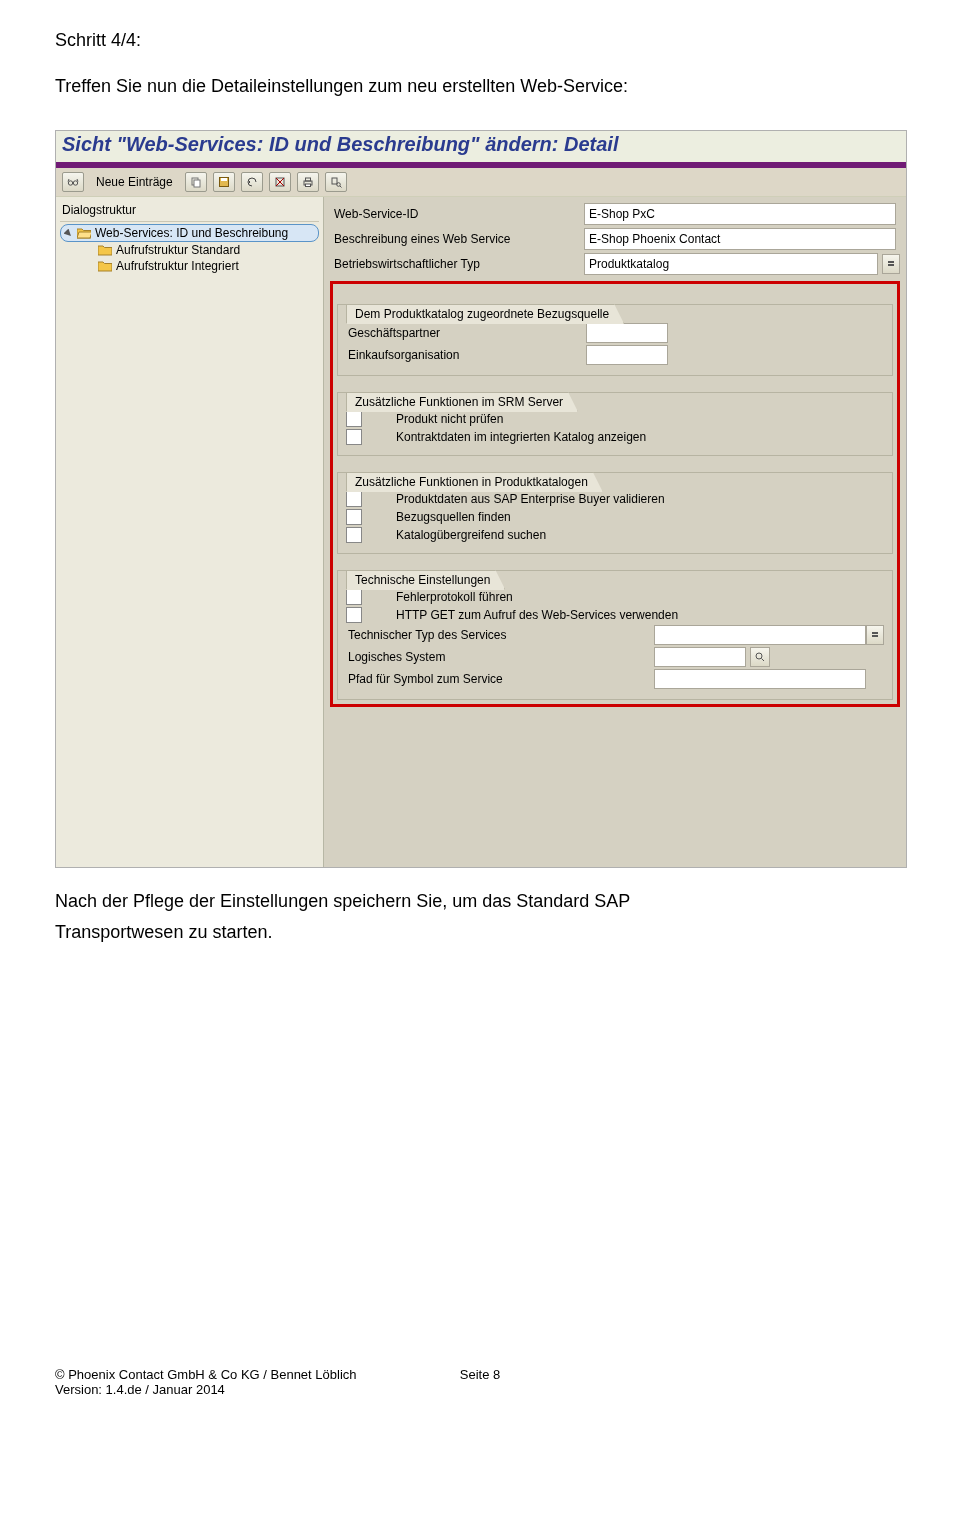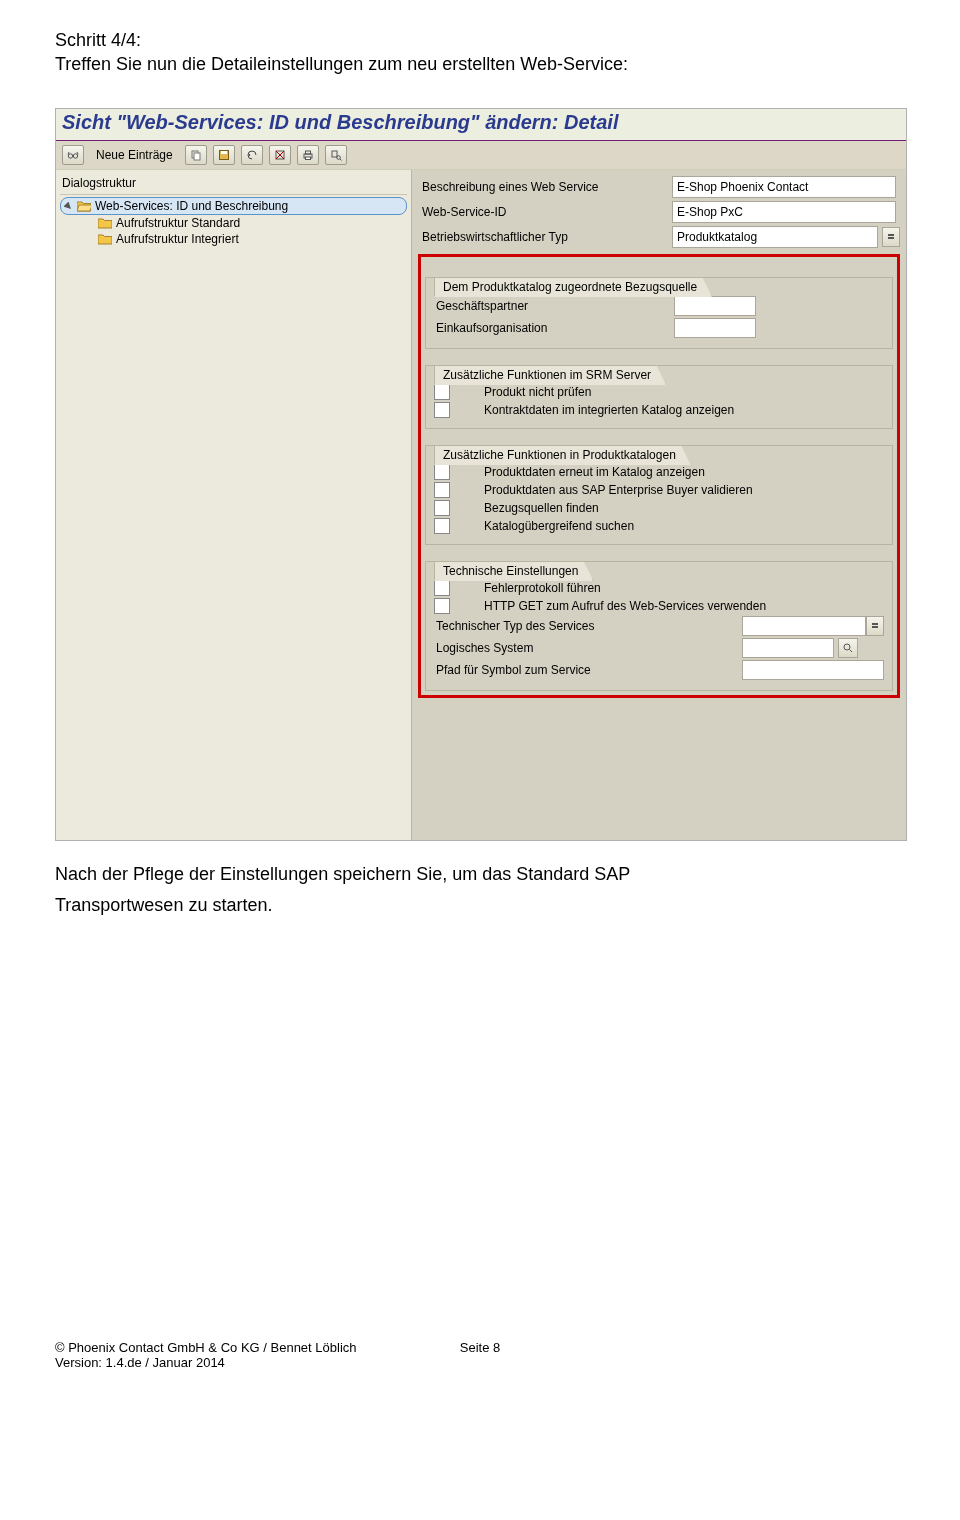--- a/index.html
+++ b/index.html
@@ -8,21 +8,21 @@
     width: 960px;
     font-family: Arial, Helvetica, sans-serif;
     font-size: 18px;
     color: #000;
     background: #fff;
   }
   .page {
     padding: 30px 55px 0 55px;
     box-sizing: border-box;
   }
-  .step-heading { }
+  .step-heading { margin-bottom: 22px; }
   .intro-text { margin-bottom: 30px; line-height: 1.5; }
   .outro-text { margin-top: 18px; margin-bottom: 30px; line-height: 1.7; }
 
   
   .sap {
     width: 850px;
     font-family: Tahoma, Arial, sans-serif;
     font-size: 12px;
     color: #000;
     background: #eceee0;
@@ -35,42 +35,42 @@
     color: #2a3b8f;
     padding: 2px 6px 6px 6px;
     background: #eceee0;
   }
   .sap-toolbar {
     display:flex;
     align-items:center;
     gap: 6px;
     padding: 4px 6px;
     background: #ddd7c7;
-    border-top: 1px solid #701a75;
+    border-top: 6px solid #701a75;
     border-bottom: 1px solid #cfcfb8;
   }
   .tool-btn {
     width: 20px; height: 18px;
     border: 1px solid #9b9b8e;
     background: linear-gradient(#f5f5ee,#dcd9c7);
     border-radius: 2px;
     display:flex; align-items:center; justify-content:center;
   }
   .tool-btn svg { width:12px; height:12px; }
   .neue-eintraege {
     font-size: 12px;
     padding: 0 6px;
   }
   .sap-body {
     display:flex;
     background: #d5d1c2;
     min-height: 670px;
   }
   .tree {
-    width: 356px;
+    width: 268px;
     border-right: 1px solid #b7b7a5;
     background: #eceadd;
     padding: 4px 4px;
     box-sizing: border-box;
   }
   .tree-header {
     padding: 2px 2px 4px 2px;
     border-bottom: 1px solid #c9c6b5;
     margin-bottom: 2px;
   }
@@ -256,26 +256,26 @@
         <div class="tree-row tree-indent1">
           <span class="folder"><svg viewBox="0 0 14 12">
                 <path d="M0 2h5l1.5 1.5H14V11H0Z" fill="#f4c647" stroke="#a7822a"></path>
               </svg></span>
           <span>Aufrufstruktur Integriert</span>
         </div>
       </div>
 
       <div class="detail">
         <div class="hdr-row">
+          <div class="hdr-label">Web-Service-ID</div>
+          <div class="hdr-value">E-Shop PxC</div>
+        </div>
+        <div class="hdr-row">
           <div class="hdr-label">Beschreibung eines Web Service</div>
           <div class="hdr-value">E-Shop Phoenix Contact</div>
-        </div>
-        <div class="hdr-row">
-          <div class="hdr-label">Web-Service-ID</div>
-          <div class="hdr-value">E-Shop PxC</div>
         </div>
         <div class="hdr-row">
           <div class="hdr-label">Betriebswirtschaftlicher Typ</div>
           <div class="hdr-value">Produktkatalog</div>
           <div class="combo-mark">
               <svg width="8" height="8" viewBox="0 0 8 8">
                 <rect x="1" y="1" width="6" height="2" fill="#555"></rect>
                 <rect x="1" y="4" width="6" height="2" fill="#555"></rect>
               </svg>
             </div>
@@ -302,24 +302,20 @@
                 <span>Produkt nicht prüfen</span>
               </div>
             <div class="grow">
                 <div class="chkbox"></div>
                 <span>Kontraktdaten im integrierten Katalog anzeigen</span>
               </div>
           </div>
 
           <div class="group">
             <div class="group-title">Zusätzliche Funktionen in Produktkatalogen</div>
-            <div class="grow">
-                <div class="chkbox"></div>
-                <span>Produktdaten erneut im Katalog anzeigen</span>
-              </div>
             <div class="grow">
                 <div class="chkbox"></div>
                 <span>Produktdaten aus SAP Enterprise Buyer validieren</span>
               </div>
             <div class="grow">
                 <div class="chkbox"></div>
                 <span>Bezugsquellen finden</span>
               </div>
             <div class="grow">
                 <div class="chkbox"></div>

